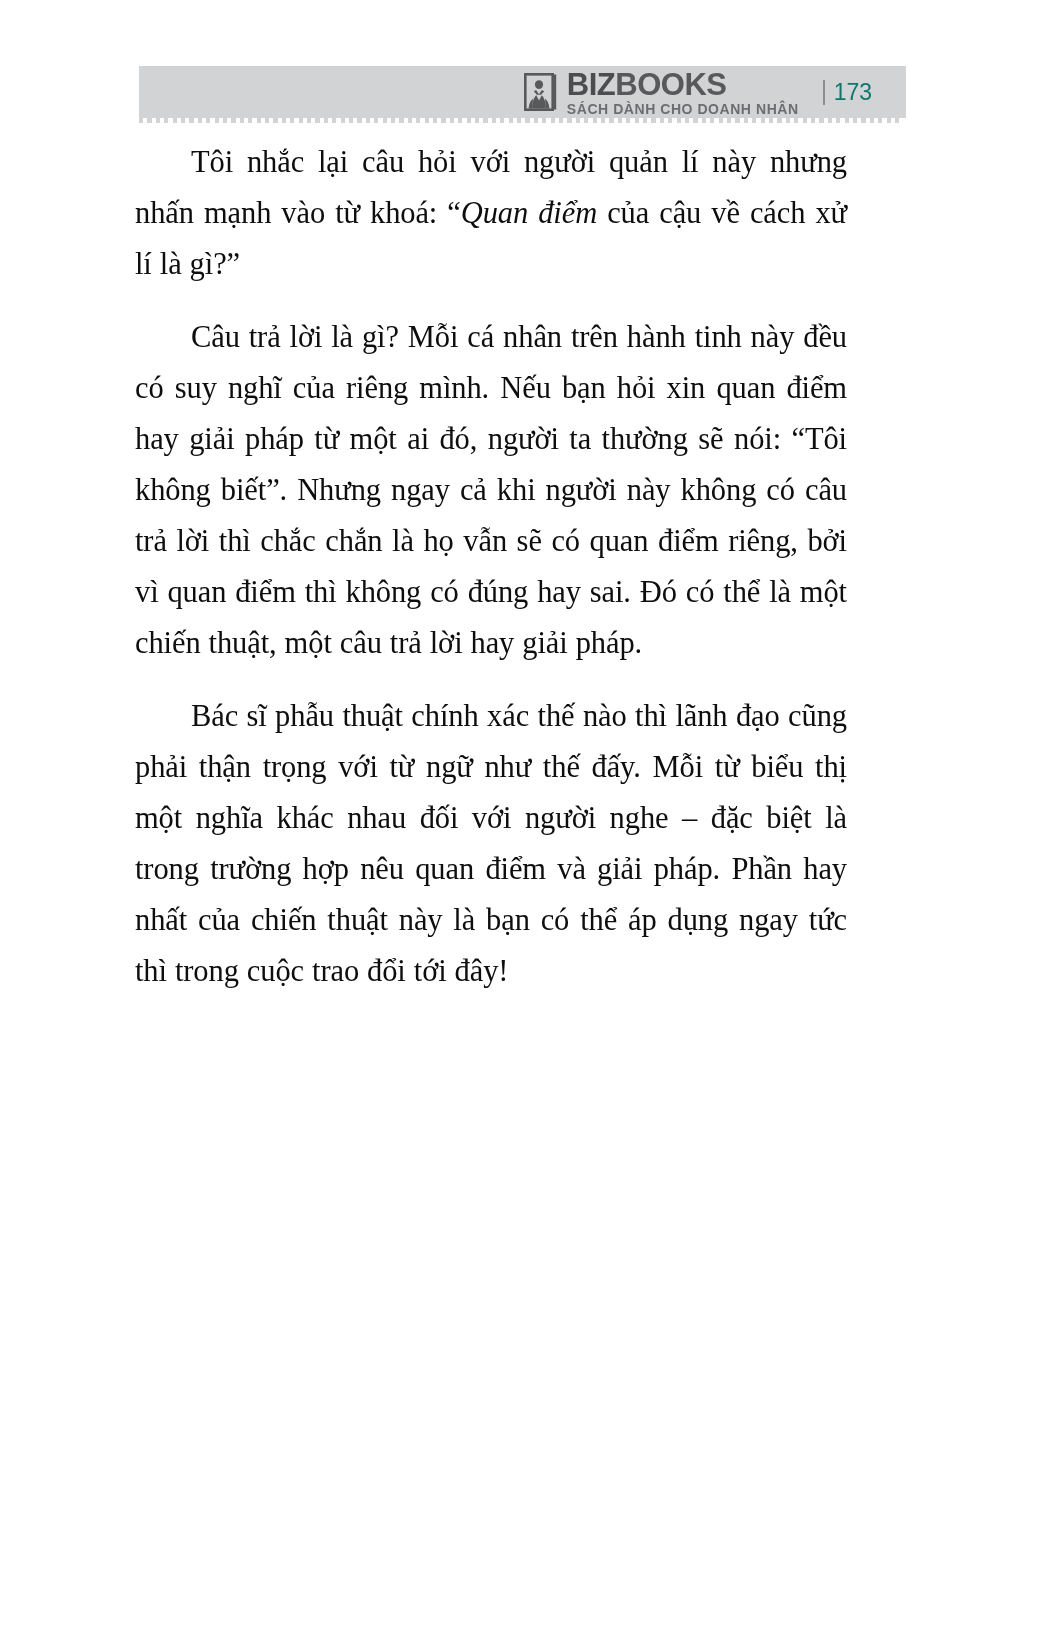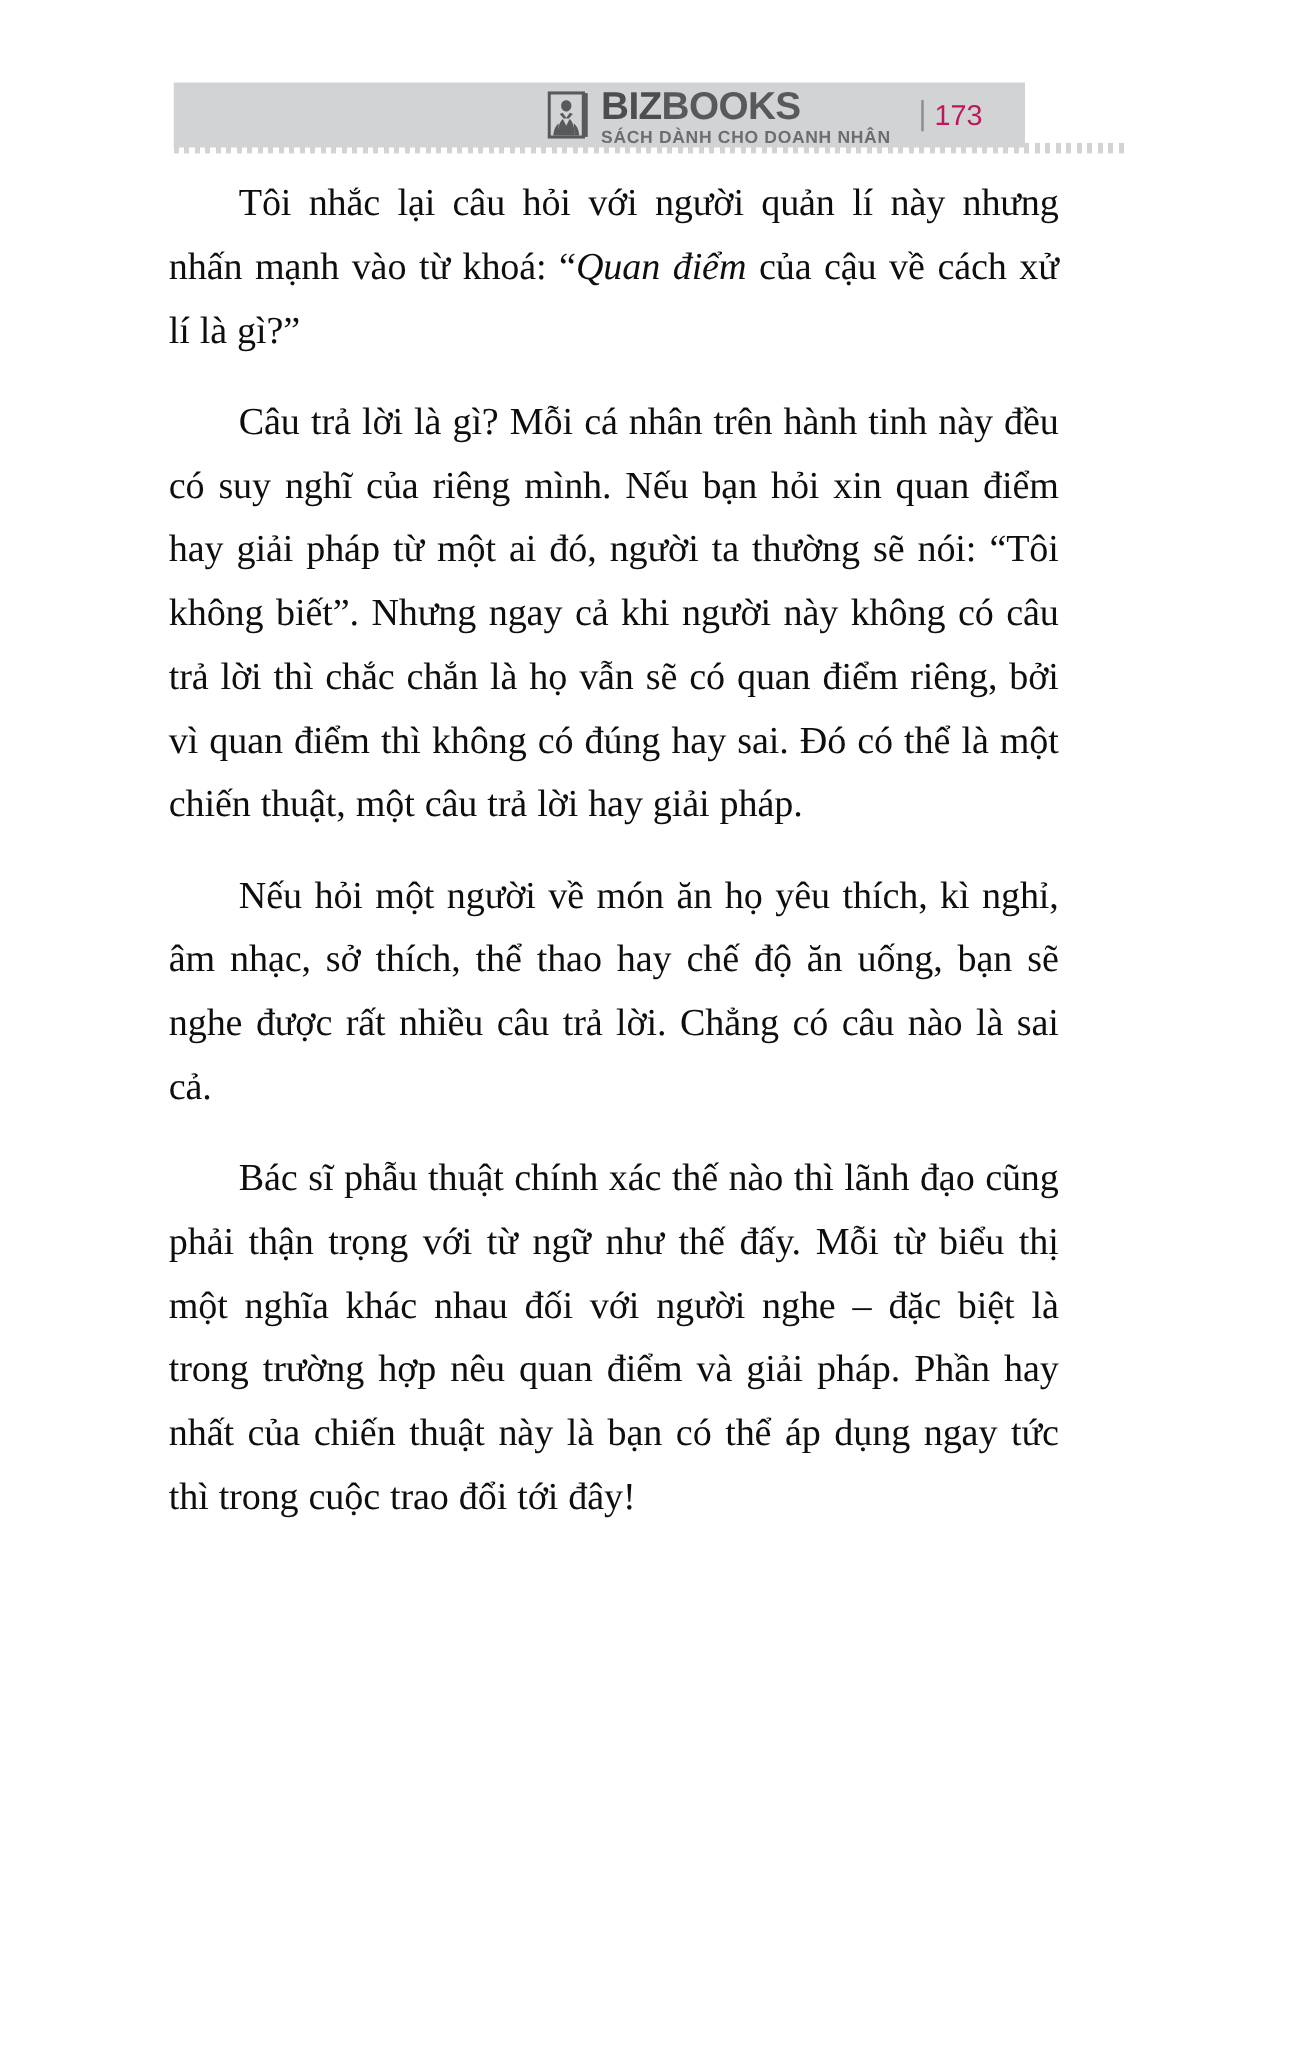--- a/index.html
+++ b/index.html
@@ -20,21 +20,21 @@
     position: absolute;
     inset: 0;
     background: #ffffff;
   }
 
   
   .header-band {
     position: absolute;
     left: 139px;
     top: 66px;
-    width: 681px;
+    width: 767px;
     height: 52px;
     background: #d2d3d5;
     display: flex;
     align-items: center;
     justify-content: flex-end;
   }
   .header-teeth {
     position: absolute;
     left: 139px;
     top: 114px;
@@ -83,21 +83,21 @@
     letter-spacing: 0.55px;
     color: #6c6d70;
     margin-top: 2px;
     line-height: 1;
   }
   .folio {
     display: flex;
     align-items: center;
     gap: 9px;
     margin-right: 34px;
-    color: #be185d;
+    color: #0f766e;
     font-family: "Liberation Sans", "DejaVu Sans", sans-serif;
     font-size: 23px;
     font-weight: 400;
   }
   .folio-rule {
     display: inline-block;
     width: 2px;
     height: 25px;
     background: #8d8e91;
   }
@@ -154,17 +154,16 @@
       <span class="folio-rule"></span>
       <span>173</span>
     </div>
 
   </div>
   <div class="header-teeth"></div>
 
   <div class="text-column">
     <p class="body-par">Tôi nhắc lại câu hỏi với người quản lí này nhưng nhấn mạnh vào từ khoá: “<em>Quan điểm</em> của cậu về cách xử lí là gì?”</p>
     <p class="body-par">Câu trả lời là gì? Mỗi cá nhân trên hành tinh này đều có suy nghĩ của riêng mình. Nếu bạn hỏi xin quan điểm hay giải pháp từ một ai đó, người ta thường sẽ nói: “Tôi không biết”. Nhưng ngay cả khi người này không có câu trả lời thì chắc chắn là họ vẫn sẽ có quan điểm riêng, bởi vì quan điểm thì không có đúng hay sai. Đó có thể là một chiến thuật, một câu trả lời hay giải pháp.</p>
-    <p class="body-par">Nếu hỏi một người về món ăn họ yêu thích, kì nghỉ, âm nhạc, sở thích, thể thao hay chế độ ăn uống, bạn sẽ nghe được rất nhiều câu trả lời. Chẳng có câu nào là sai cả.</p>
     <p class="body-par">Bác sĩ phẫu thuật chính xác thế nào thì lãnh đạo cũng phải thận trọng với từ ngữ như thế đấy. Mỗi từ biểu thị một nghĩa khác nhau đối với người nghe – đặc biệt là trong trường hợp nêu quan điểm và giải pháp. Phần hay nhất của chiến thuật này là bạn có thể áp dụng ngay tức thì trong cuộc trao đổi tới đây!</p>
   </div>
 
 </div>
 
 </body></html>

